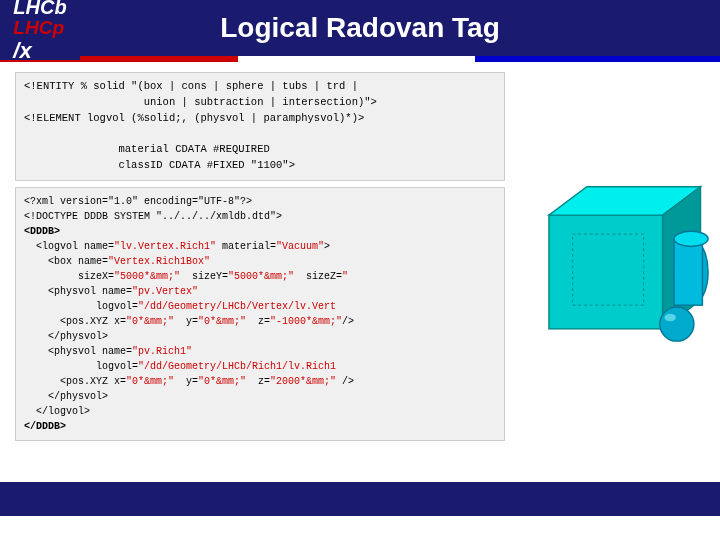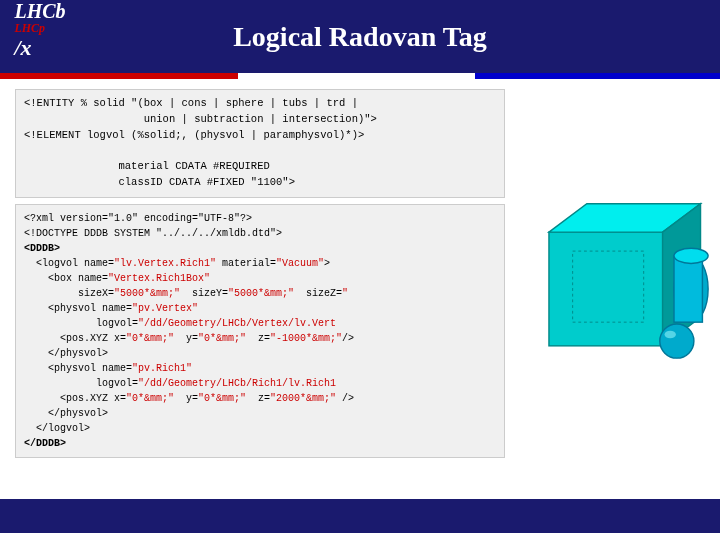--- a/index.html
+++ b/index.html
@@ -10,23 +10,22 @@
       font-family: Arial, Helvetica, sans-serif;
       overflow: hidden;
     }
 
     
     .header {
       background: #1a1a6e;
       display: flex;
       align-items: center;
       justify-content: center;
-      height: 73px;
+      height: 56px;
       position: relative;
-      font-family: Liberation Serif, serif;
     }
     .logo-area {
       position: absolute;
       left: 0;
       top: 0;
       width: 80px;
       height: 60px;
       background: #1a1a6e;
       display: flex;
       align-items: center;
@@ -39,21 +38,21 @@
       font-style: italic;
       line-height: 1.1;
     }
     .logo-text .lhcb {
       color: #ffffff;
       font-size: 20px;
       display: block;
     }
     .logo-text .lhcp {
       color: #cc0000;
-      font-size: 12px;
+      font-size: 19px;
       display: block;
     }
     .logo-text .slash {
       color: #ffffff;
       font-size: 22px;
     }
     .header-title {
       color: #ffffff;
       font-size: 28px;
       font-weight: bold;

